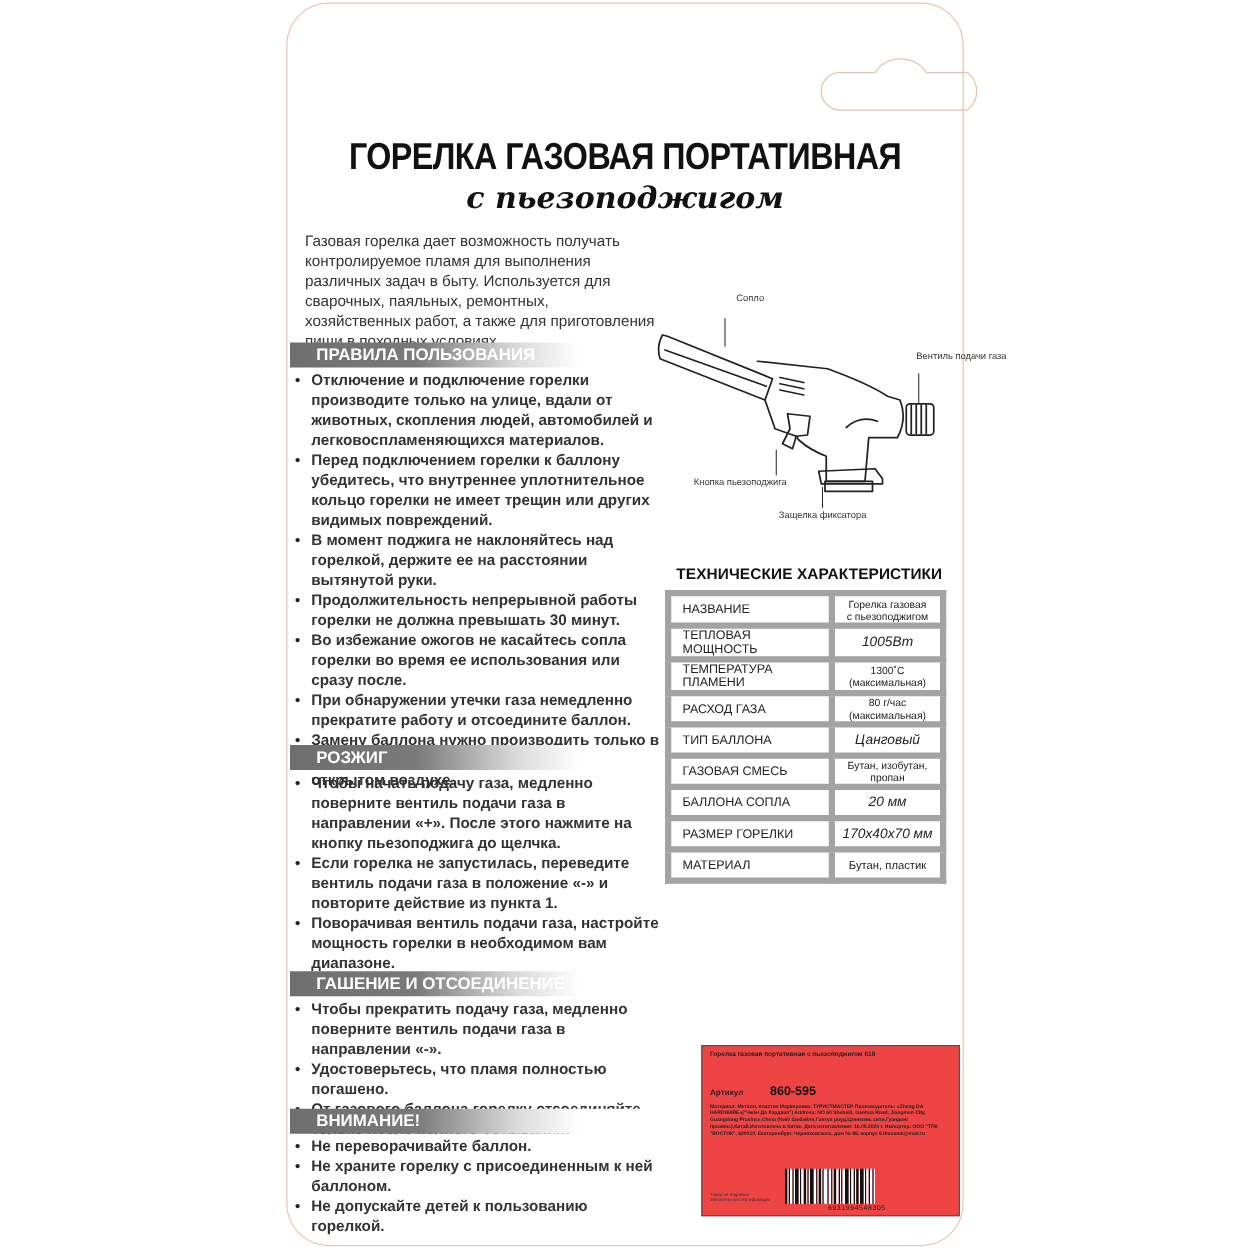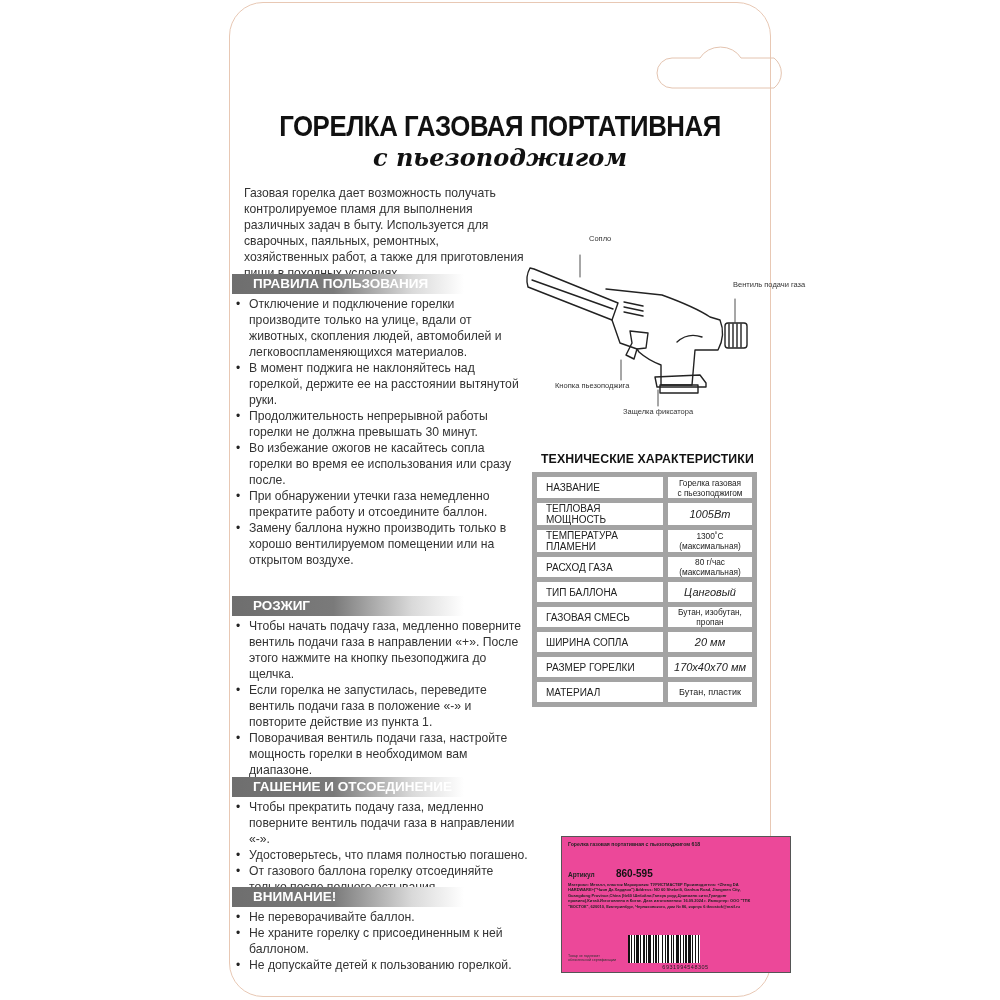--- a/index.html
+++ b/index.html
@@ -26,21 +26,21 @@
     position: absolute; left: 244px; top: 185px; width: 280px;
     font-size: 12.2px; line-height: 16px; color: #333;
   }
 
   .section-head {
     position: absolute; left: 232px; width: 290px; height: 20px;
     background: linear-gradient(to right, #6e6e6e 0%, #7a7a7a 35%, #d9d9d9 62%, #ffffff 80%);
     color: #fff; font-weight: 700; font-size: 13.5px; line-height: 20px; padding-left: 21px;
   }
 
-  .bullets { position: absolute; left: 236px; width: 292px; list-style: none; }
+  .bullets { position: absolute; left: 236px; width: 292px; list-style: none; font-weight: bold; }
   .bullets li {
     position: relative; padding-left: 13px; font-size: 12.2px; line-height: 16px; color: #333;
     margin-bottom: 0;
   }
   .bullets li::before {
     content: "•"; position: absolute; left: 0; top: 0; font-size: 12px; color: #222;
   }
 
   .diagram { position: absolute; left: 520px; top: 225px; width: 250px; height: 200px; }
   .dlabel { position: absolute; font-size: 7.5px; color: #333; white-space: nowrap; }
@@ -54,22 +54,22 @@
     border: 1.5px solid #333;
   }
   table.specs td {
     border: 5px solid #a3a3a3; height: 25px; vertical-align: middle;
   }
   table.specs td.k { width: 131px; font-size: 10px; padding-left: 9px; color: #222; }
   table.specs td.v { text-align: center; font-size: 8.3px; line-height: 10px; color: #222; }
   table.specs td.v.big { font-size: 11px; font-style: italic; }
 
   .label-box {
-    position: absolute; left: 561px; top: 836px; width: 230px; height: 137px;
-    border: 1px solid #555; background: #ec4899;
+    position: absolute; left: 561px; top: 836px; width: 207px; height: 137px;
+    border: 1px solid #555; background: #ef4444;
   }
   .lb-title { position: absolute; left: 6px; top: 4px; font-size: 5.2px; font-weight: 700; color: #222; }
   .lb-art-k { position: absolute; left: 6px; top: 34px; font-size: 6.5px; font-weight: 700; color: #222; }
   .lb-art-v { position: absolute; left: 54px; top: 31px; font-size: 10px; font-weight: 700; color: #111; }
   .lb-info { position: absolute; left: 6px; top: 45px; width: 186px; font-size: 4px; line-height: 5.4px; color: #222; font-weight: 700; }
   .lb-cert { position: absolute; left: 6px; top: 117px; width: 50px; font-size: 3.6px; line-height: 4.4px; color: #333; }
   .barcode { position: absolute; left: 66px; top: 98px; width: 115px; height: 28px; display: flex; align-items: stretch; gap: 0; }
   .barcode span { display: block; background: #111; }
   .bc-num { position: absolute; left: 66px; top: 127px; width: 115px; text-align: center; font-size: 5.5px; color: #222; letter-spacing: 0.5px; }
 </style>
@@ -83,20 +83,21 @@
 </div>
 
 <div class="title">ГОРЕЛКА ГАЗОВАЯ ПОРТАТИВНАЯ</div>
 <div class="subtitle">с пьезоподжигом</div>
 
 <p class="intro">Газовая горелка дает возможность получать контролируемое пламя для выполнения различных задач в быту. Используется для сварочных, паяльных, ремонтных, хозяйственных работ, а также для приготовления пищи в походных условиях.</p>
 
 <div class="section-head" style="top:274px;">ПРАВИЛА ПОЛЬЗОВАНИЯ</div>
 <ul class="bullets" style="top:296px;">
   <li>Отключение и подключение горелки производите только на улице, вдали от животных, скопления людей, автомобилей и легковоспламеняющихся материалов.</li>
+  <li>Перед подключением горелки к баллону убедитесь, что внутреннее уплотнительное кольцо горелки не имеет трещин или других видимых повреждений.</li>
   <li>В момент поджига не наклоняйтесь над горелкой, держите ее на расстоянии вытянутой руки.</li>
   <li>Продолжительность непрерывной работы горелки не должна превышать 30 минут.</li>
   <li>Во избежание ожогов не касайтесь сопла горелки во время ее использования или сразу после.</li>
   <li>При обнаружении утечки газа немедленно прекратите работу и отсоедините баллон.</li>
   <li>Замену баллона нужно производить только в хорошо вентилируемом помещении или на открытом воздухе.</li>
 </ul>
 
 <div class="section-head" style="top:596px;">РОЗЖИГ</div>
 <ul class="bullets" style="top:618px;">
   <li>Чтобы начать подачу газа, медленно поверните вентиль подачи газа в направлении «+». После этого нажмите на кнопку пьезоподжига до щелчка.</li>
@@ -174,21 +175,21 @@
   </tr>
   <tr>
     <td class="k">ТИП БАЛЛОНА</td>
     <td class="v big">Цанговый</td>
   </tr>
   <tr>
     <td class="k">ГАЗОВАЯ СМЕСЬ</td>
     <td class="v"><span>Бутан, изобутан,</span><br><span>пропан</span></td>
   </tr>
   <tr>
-    <td class="k">ШИРИНА СОПЛА</td>
+    <td class="k">БАЛЛОНА СОПЛА</td>
     <td class="v big">20 мм</td>
   </tr>
   <tr>
     <td class="k">РАЗМЕР ГОРЕЛКИ</td>
     <td class="v big">170х40х70 мм</td>
   </tr>
   <tr>
     <td class="k">МАТЕРИАЛ</td>
     <td class="v" style="font-size:9px;">Бутан, пластик</td>
   </tr>

